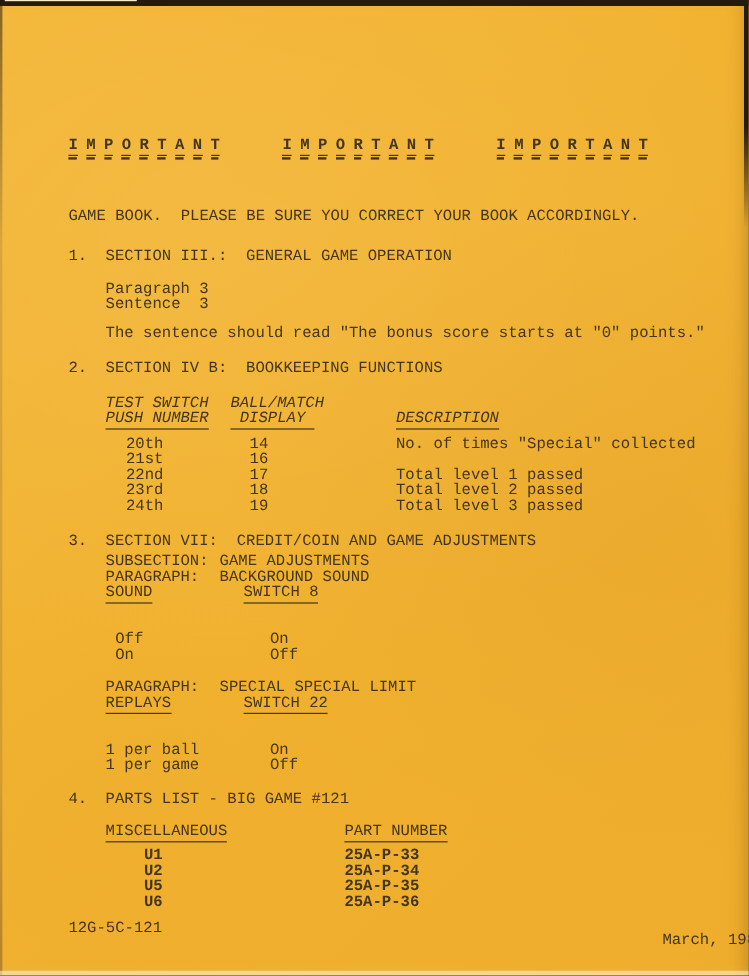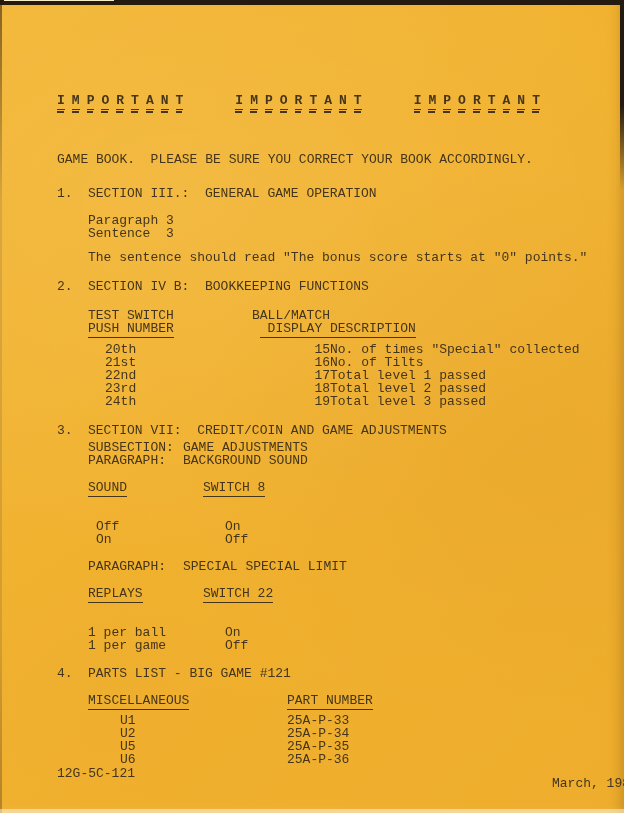--- a/index.html
+++ b/index.html
@@ -23,64 +23,64 @@
   .edge-right{position:absolute;top:0;right:0;width:4px;height:190px;background:linear-gradient(#241a10 0%, #241a10 55%, rgba(36,26,16,0) 100%);z-index:5;}
   .edge-left{position:absolute;top:0;left:0;width:2px;height:100%;z-index:5;
     background:linear-gradient(rgba(40,25,10,0.55), rgba(40,25,10,0.12) 25%, rgba(40,25,10,0.14) 80%, rgba(110,70,30,0.45));}
   .edge-bottom{position:absolute;bottom:0;left:0;right:0;height:4px;background:rgba(252,240,214,0.55);z-index:5;}
 
   .content{position:relative;padding-left:57px;padding-right:30px;}
   .line{white-space:pre;line-height:13px;}
 
   
   .imp-row{margin-top:93px;display:flex;}
-  .imp-word{display:inline-block;white-space:nowrap;margin-right:45px;}
+  .imp-word{display:inline-block;white-space:nowrap;margin-right:45px;margin-top:20px;}
   .imp-letter{display:inline-block;margin-right:7px;border-bottom:1px solid currentColor;padding-bottom:1px;position:relative;font-weight:600;}
   .imp-letter::after{content:'';position:absolute;left:0;right:1px;bottom:-4px;border-bottom:2px solid currentColor;}
 
   .intro{margin-top:40px;}
   .intro .line{line-height:20px;}
 
   .section{display:flex;}
   .sec-num{width:31px;flex:0 0 31px;}
   .indent{margin-left:31px;}
 
   .s1-title{margin-top:17px;}
   .s1-para{margin-top:14px;}
   .s1-sentence{margin-top:11px;}
 
   .s2-title{margin-top:16px;}
-  .t2-head{margin-top:16px;display:flex;align-items:flex-end;}
+  .t2-head{margin-top:16px;display:flex;align-items:flex-end;font-style:italic;}
   .t2-c1{width:104px;flex:0 0 104px;}
-  .t2-c2{width:138px;flex:0 0 138px;text-align:right;}
+  .t2-c2{width:138px;flex:0 0 138px;}
   .t2-c3{flex:1;}
   .t2-rows{margin-top:8px;}
   .t2-row{display:flex;}
   .t2-row .t2-c1{padding-left:17px;box-sizing:border-box;}
   .t2-row .t2-c2{padding-left:16px;box-sizing:border-box;}
   .u{border-bottom:1px solid currentColor;padding-bottom:1px;white-space:pre;}
   .hdr{white-space:pre;line-height:13px;}
 
   .s3-title{margin-top:16px;}
   .kv{display:flex;line-height:13px;}
   .kv-label{width:95px;flex:0 0 95px;white-space:pre;}
   .kv-block{margin-top:4px;}
-  .mini-head{margin-top:14px;display:flex;}
+  .mini-head{margin-top:0;display:flex;}
   .mini-c1{width:115px;flex:0 0 115px;}
   .mini-rows{margin-top:26px;}
   .mini-row{display:flex;line-height:13px;}
   .mini-row .mini-c1{padding-left:8px;box-sizing:border-box;}
   .mini-row .mini-c2{padding-left:22px;box-sizing:border-box;}
   .kv-single{margin-top:14px;}
 
   .s4-title{margin-top:15px;}
   .parts-head{margin-top:14px;display:flex;}
   .parts-c1{width:199px;flex:0 0 199px;}
   .parts-rows{margin-top:7px;}
-  .parts-row{display:flex;line-height:13px;}
+  .parts-row{display:flex;line-height:13px;font-weight:bold;}
   .parts-row .parts-c1{padding-left:32px;box-sizing:border-box;}
 
   .footer-left{position:absolute;left:57px;top:766px;white-space:pre;}
   .footer-right{position:absolute;left:552px;top:776px;white-space:pre;}
 </style>
 </head>
 <body>
 
 <div class="page">
   <div class="edge-top"></div>
@@ -125,27 +125,26 @@
         <div class="hdr">BALL/MATCH</div>
         <div class="hdr"><span class="u"> DISPLAY </span></div>
       </div>
       <div class="t2-c3">
         <div class="hdr"><span class="u">DESCRIPTION</span></div>
       </div>
     </div>
     <div class="indent t2-rows">
       <div class="t2-row">
         <span class="t2-c1 line">20th</span>
-        <span class="t2-c2 line">15</span>
+        <span class="t2-c2 line">14</span>
         <span class="t2-c3 line">No. of times "Special" collected</span>
       </div>
       <div class="t2-row">
         <span class="t2-c1 line">21st</span>
         <span class="t2-c2 line">16</span>
-        <span class="t2-c3 line">No. of Tilts</span>
       </div>
       <div class="t2-row">
         <span class="t2-c1 line">22nd</span>
         <span class="t2-c2 line">17</span>
         <span class="t2-c3 line">Total level 1 passed</span>
       </div>
       <div class="t2-row">
         <span class="t2-c1 line">23rd</span>
         <span class="t2-c2 line">18</span>
         <span class="t2-c3 line">Total level 2 passed</span>

